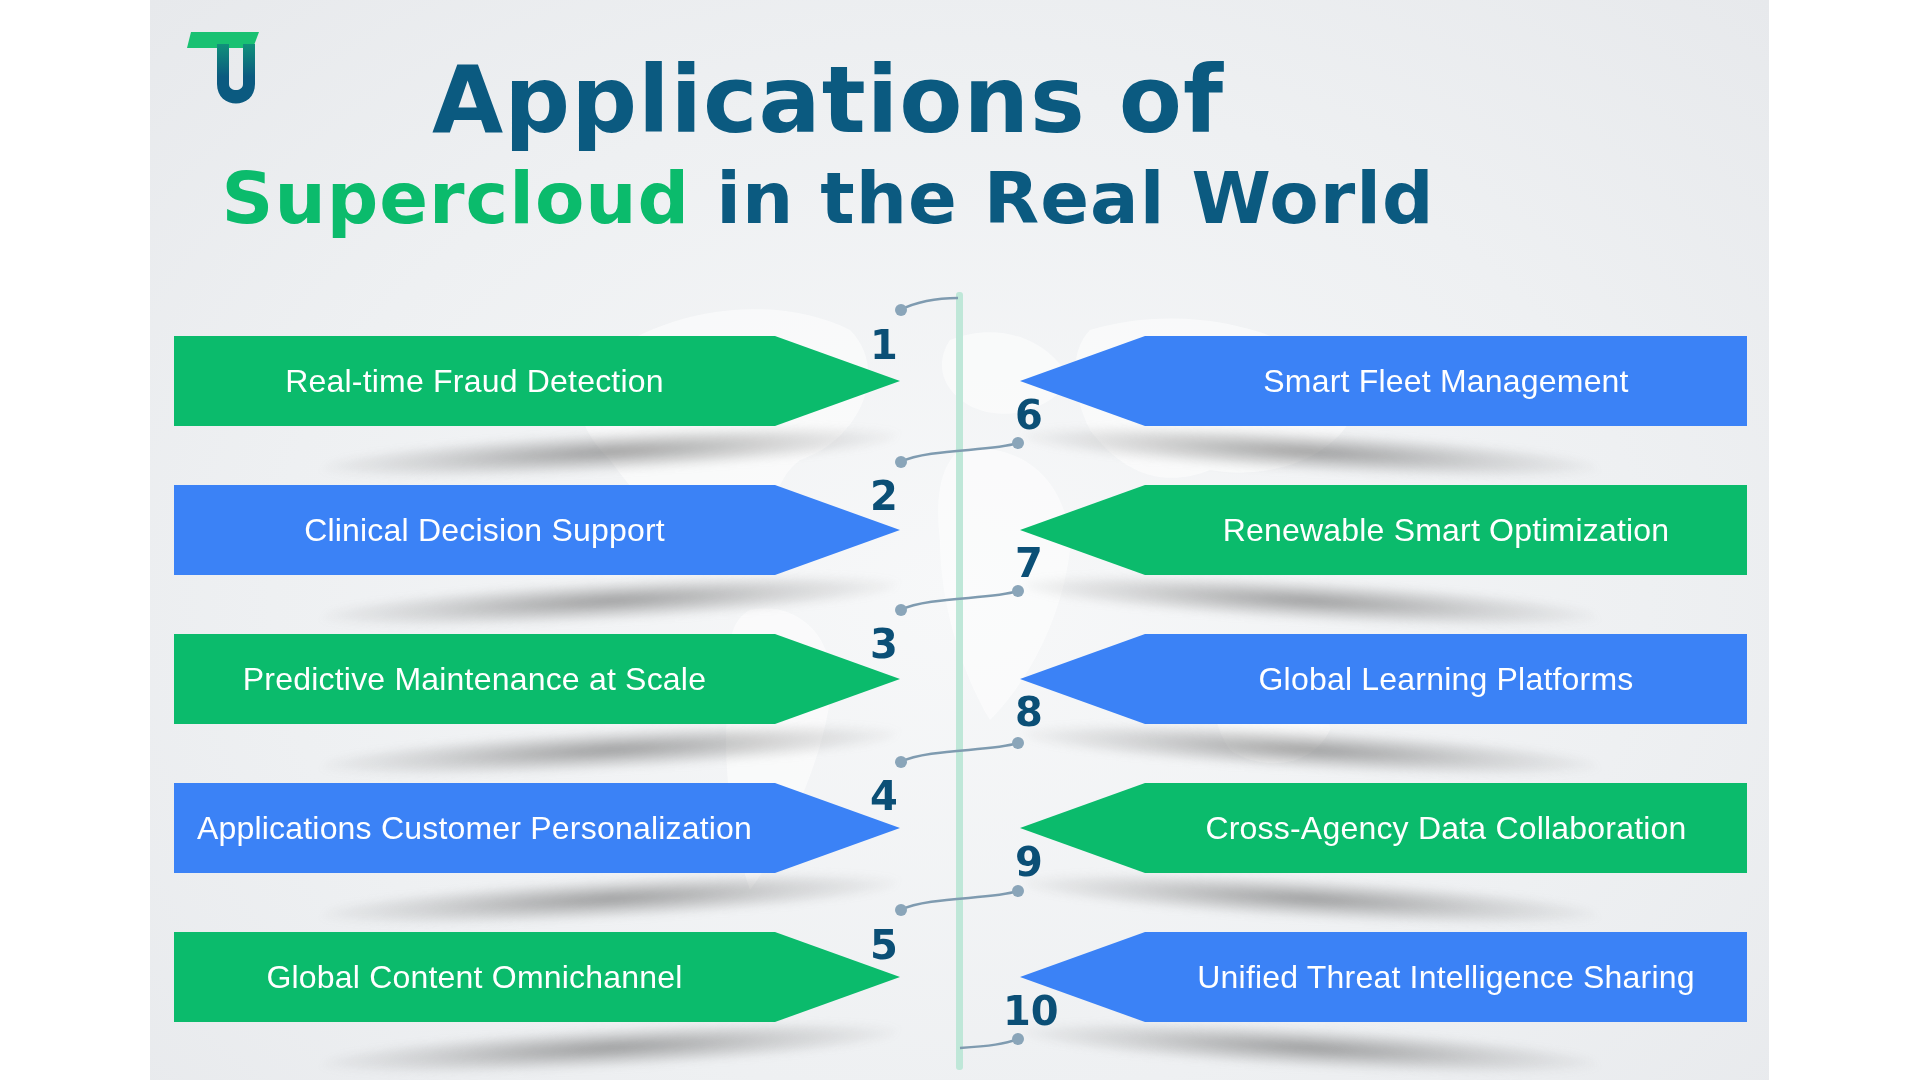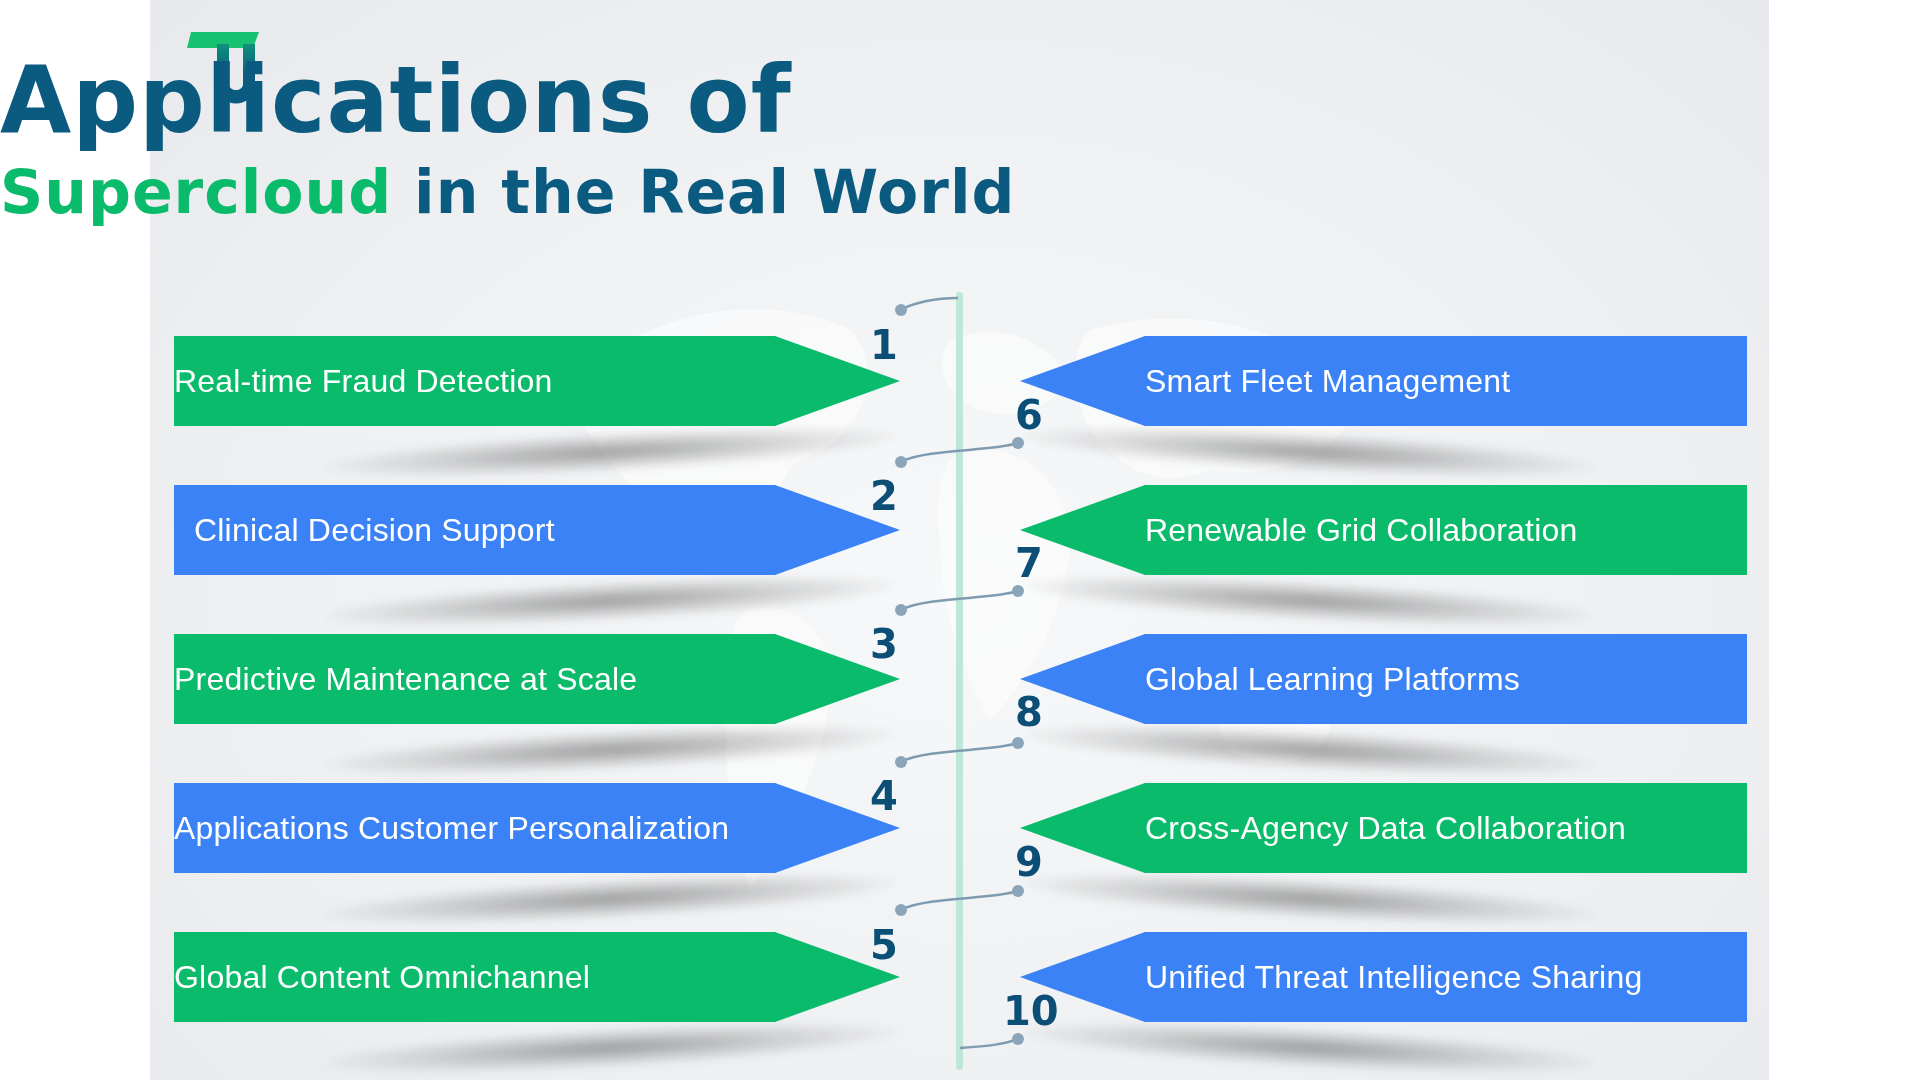--- a/index.html
+++ b/index.html
@@ -12,36 +12,36 @@
     position: absolute; left: 150px; top: 0; width: 1619px; height: 1080px;
     background: radial-gradient(ellipse at 50% 55%, #f7f8f9 0%, #eef0f2 60%, #e7e9ec 100%);
     overflow: hidden;
   }
   .worldmap {
     position: absolute; left: 380px; top: 250px; width: 860px; height: 760px;
     opacity: 0.55;
   }
   .logo { position: absolute; left: 187px; top: 30px; width: 74px; height: 80px; }
   .title {
-    position: absolute; left: 0; width: 1632px; text-align: left;
+    position: absolute; left: 12px; width: 1632px; text-align: center;
     font-weight: 700; color: #0b5a80; letter-spacing: 1px; line-height: 1;
     font-family: "DejaVu Sans", "Liberation Sans", sans-serif;
   }
   .title.l1 { top: 55px; font-size: 92px; }
-  .title.l2 { top: 162px; font-size: 60px; }
+  .title.l2 { top: 162px; font-size: 72px; }
   .title .accent { color: #0bbb6c; }
 
   .center-line {
     position: absolute; left: 956px; top: 292px; width: 7px; height: 778px;
     background: #bfe7d8; border-radius: 3px;
   }
   .connectors { position: absolute; left: 0; top: 0; width: 1920px; height: 1080px; pointer-events: none; }
 
   .banner {
-    position: absolute; height: 90px; display: flex; align-items: center; 
+    position: absolute; height: 90px; display: flex; align-items: center; justify-content: center;
     color: #ffffff; font-size: 32px; font-weight: 400; letter-spacing: 0.2px;
     white-space: nowrap;
   }
   .banner.left {
     left: 174px; width: 726px;
     clip-path: polygon(0 0, 601px 0, 726px 45px, 601px 90px, 0 90px);
     padding-right: 125px; box-sizing: border-box;
   }
   .banner.right {
     left: 1020px; width: 727px;
@@ -148,21 +148,21 @@
   <span>Applications Customer Personalization</span>
 </div>
 <div class="banner left green" style="top:932px;">
   <span>Global Content Omnichannel</span>
 </div>
 
 <div class="banner right teal" style="top:336px;">
   <span>Smart Fleet Management</span>
 </div>
 <div class="banner right green" style="top:485px;">
-  <span>Renewable Grid Collaboration</span>
+  <span>Renewable Smart Optimization</span>
 </div>
 <div class="banner right teal" style="top:634px;">
   <span>Global Learning Platforms</span>
 </div>
 <div class="banner right green" style="top:783px;">
   <span>Cross-Agency Data Collaboration</span>
 </div>
 <div class="banner right teal" style="top:932px;">
   <span>Unified Threat Intelligence Sharing</span>
 </div>

